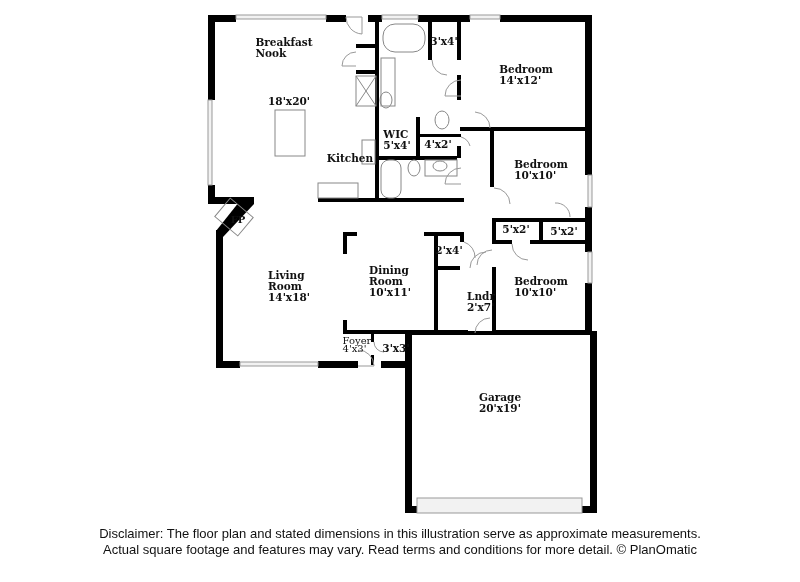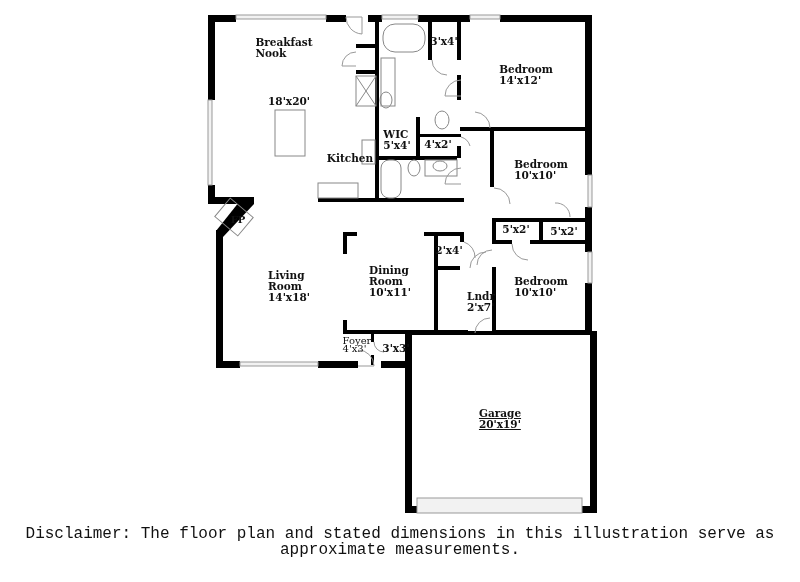--- a/index.html
+++ b/index.html
@@ -5,21 +5,21 @@
   html, body { margin:0; padding:0; background:#ffffff; }
   body { width:800px; height:582px; position:relative; overflow:hidden; font-family:"DejaVu Serif", serif; color:#111; }
   #plan { position:absolute; left:0; top:0; width:800px; height:582px; }
   .wall { fill:#000; }
   .thin { fill:none; stroke:#888; stroke-width:1; }
   .win { fill:#f2f2f2; stroke:#999; stroke-width:1; }
   .door { fill:none; stroke:#999; stroke-width:1; }
   .lbl { position:absolute; text-align:left; font-weight:bold; font-size:10.5px; line-height:11px; white-space:nowrap; transform:translateX(-50%); }
   .lbl.small { font-size:10px; line-height:8px; font-weight:normal; }
   .lbl .ln { display:block; }
-  #disclaimer { position:absolute; left:0; width:800px; top:526px; text-align:center; font-family:Liberation Mono, monospace; font-size:16px; line-height:16px; color:#111; }
+  #disclaimer { position:absolute; left:0; width:800px; top:526px; text-align:center; font-family:Liberation Sans, sans-serif; font-size:13px; line-height:16px; color:#111; }
   #disclaimer span { display:block; }
 </style>
 </head>
 <body>
 
 <svg id="plan" viewBox="0 0 800 582" xmlns="http://www.w3.org/2000/svg">
 
   <g>
 
     <rect class="wall" x="208" y="15" width="28" height="7"></rect>
@@ -178,20 +178,21 @@
 </div>
 <div class="lbl" style="left:541px;top:276px;">
   <span class="ln">Bedroom</span>
   <span class="ln">10'x10'</span>
 </div>
 <div class="lbl small" style="left:357px;top:337px;">
   <span class="ln">Foyer</span>
   <span class="ln">4'x3'</span>
 </div>
 <div class="lbl" style="left:396px;top:343px;">3'x3'</div>
-<div class="lbl" style="left:500px;top:408px;text-decoration:underline;">
+<div class="lbl" style="left:500px;top:392px;">
   <span class="ln">Garage</span>
   <span class="ln">20'x19'</span>
 </div>
 
 <div id="disclaimer">
   <span>Disclaimer: The floor plan and stated dimensions in this illustration serve as approximate measurements.</span>
+  <span>Actual square footage and features may vary. Read terms and conditions for more detail. © PlanOmatic</span>
 </div>
 
 </body></html>

